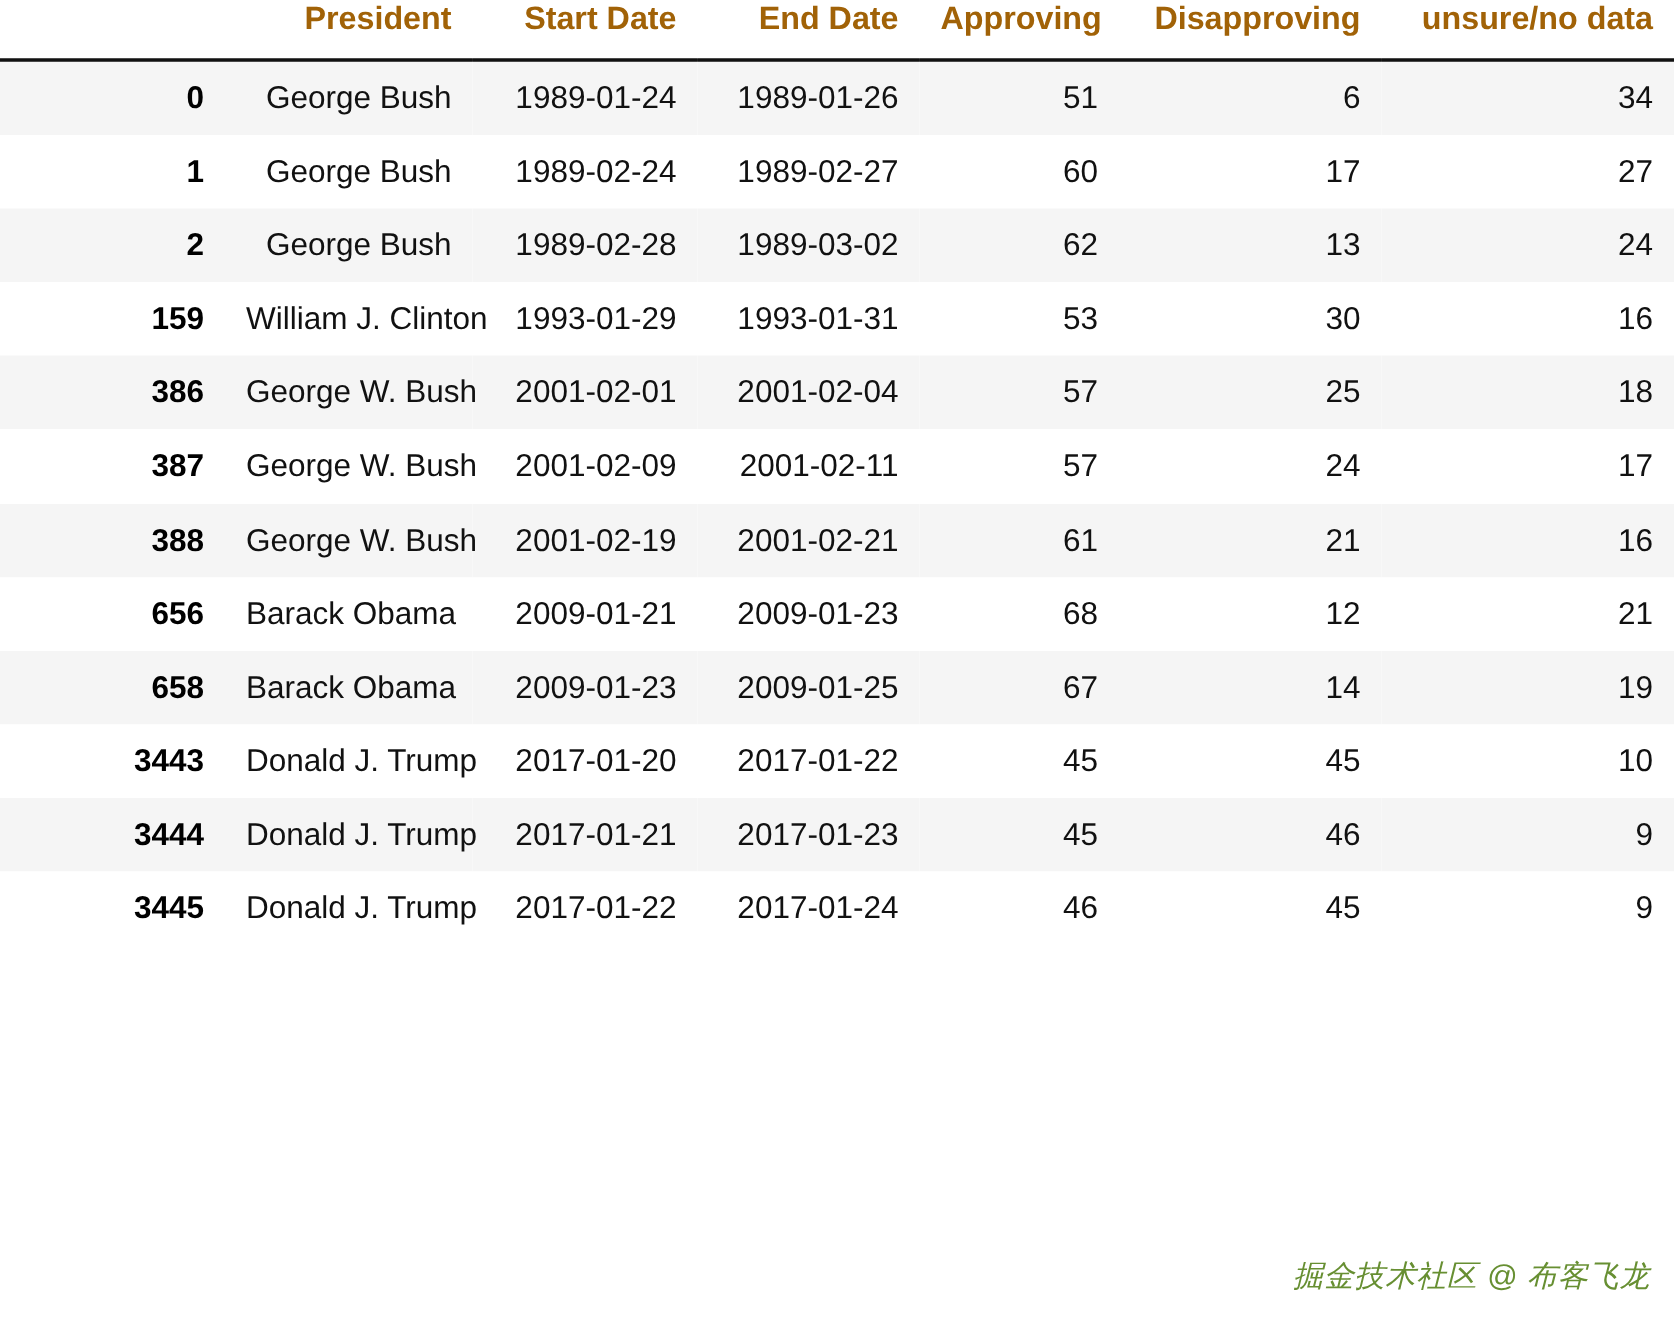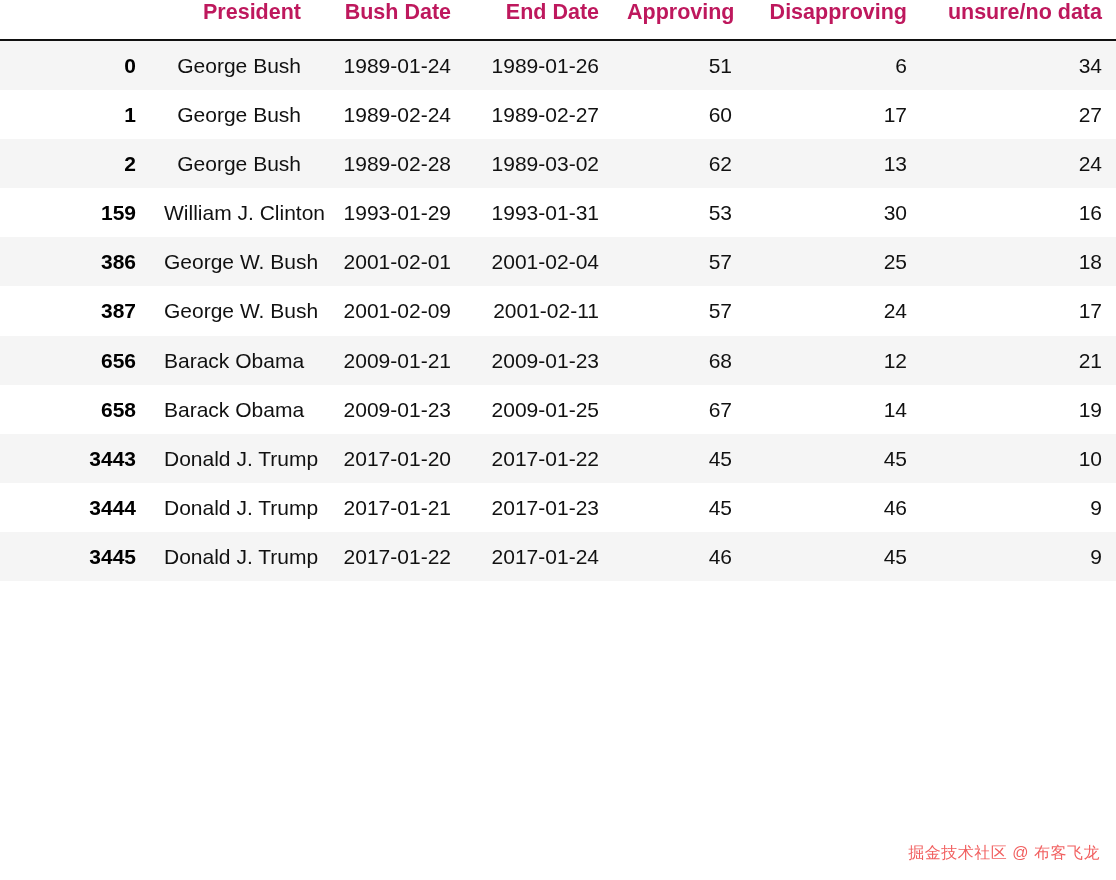--- a/index.html
+++ b/index.html
@@ -25,21 +25,21 @@
     width: 1116px;
     table-layout: fixed;
     font-size: 21px;
   }
   table.df thead th {
     font-weight: bold;
     text-align: right;
     padding: 0 14px 14px 14px;
     vertical-align: bottom;
     white-space: nowrap;
-    color: #be185d;
+    color: #a16207;
     font-size: 21.5px;
     border-bottom: 2px solid #111111;
   }
   table.df tbody td {
     text-align: right;
     padding: 13px 14px;
     white-space: nowrap;
     color: #111;
     font-size: 21px;
     line-height: 1.1;
@@ -59,47 +59,48 @@
   col.c-start  { width: 150px; }
   col.c-end    { width: 148px; }
   col.c-appr   { width: 133px; }
   col.c-disa   { width: 175px; }
   col.c-unsure { width: 195px; }
 
   .watermark {
     position: absolute;
     right: 16px;
     bottom: 16px;
-    font-size: 16px;
-    color: #ef4444;
+    font-size: 20px;
+    color: #4d7c0f;
     opacity: 0.85;
     letter-spacing: 0.5px;
     white-space: nowrap;
     pointer-events: none;
+    font-style: italic;
   }
 </style>
 </head>
 <body>
 
 <div class="table-wrap">
   <table class="df">
     <colgroup>
       <col class="c-index">
       <col class="c-pres">
       <col class="c-start">
       <col class="c-end">
       <col class="c-appr">
       <col class="c-disa">
       <col class="c-unsure">
     </colgroup>
     <thead>
       <tr>
         <th></th>
         <th>President</th>
-        <th>Bush Date</th>
+        <th>Start Date</th>
         <th>End Date</th>
         <th>Approving</th>
         <th>Disapproving</th>
         <th>unsure/no data</th>
       </tr>
     </thead>
     <tbody>
       <tr>
         <td class="idx">0</td>
         <td>George Bush</td>
@@ -148,20 +149,29 @@
       <tr>
         <td class="idx">387</td>
         <td>George W. Bush</td>
         <td>2001-02-09</td>
         <td>2001-02-11</td>
         <td>57</td>
         <td>24</td>
         <td>17</td>
       </tr>
       <tr>
+        <td class="idx">388</td>
+        <td>George W. Bush</td>
+        <td>2001-02-19</td>
+        <td>2001-02-21</td>
+        <td>61</td>
+        <td>21</td>
+        <td>16</td>
+      </tr>
+      <tr>
         <td class="idx">656</td>
         <td>Barack Obama</td>
         <td>2009-01-21</td>
         <td>2009-01-23</td>
         <td>68</td>
         <td>12</td>
         <td>21</td>
       </tr>
       <tr>
         <td class="idx">658</td>

